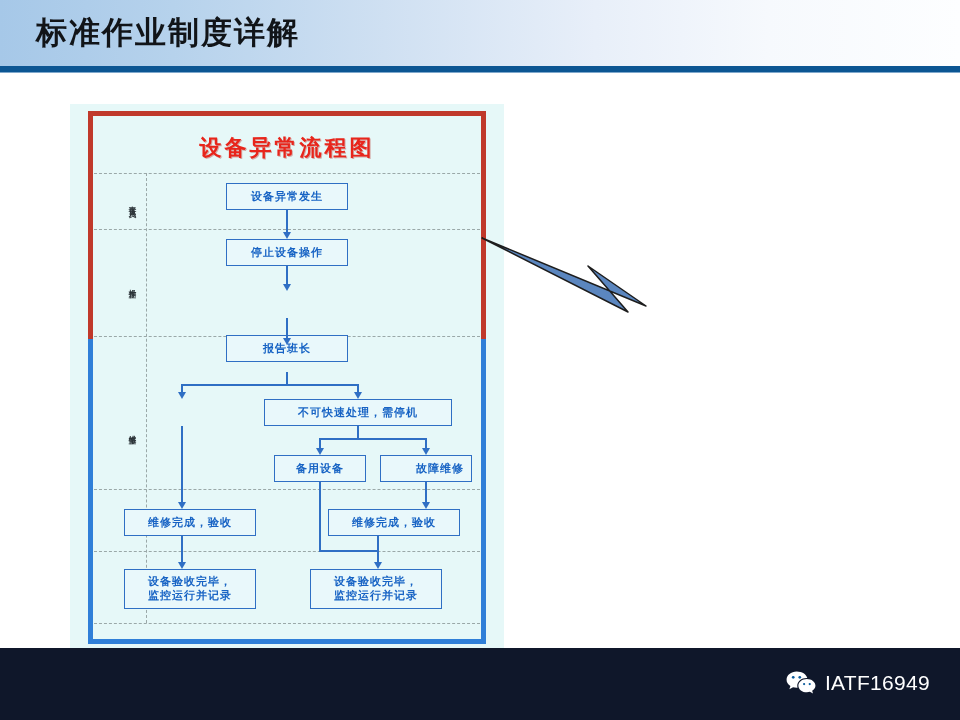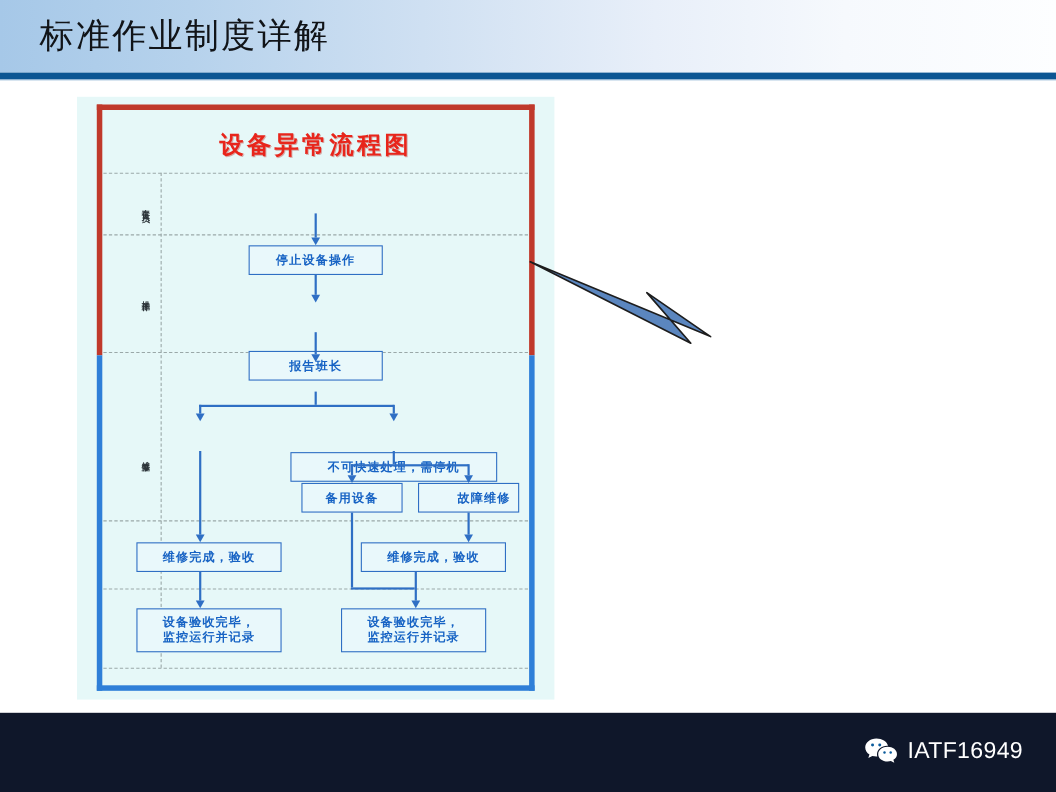--- a/index.html
+++ b/index.html
@@ -35,21 +35,21 @@
         #f6f9fd 80%,
         #fdfeff 100%);
   }
 
   #header-title {
     position: absolute;
     left: 36px;
     top: 12px;
     font-family: "DejaVu Serif", "Liberation Serif", serif;
     font-size: 31px;
-    font-weight: normal;
+    font-weight: bold;
     letter-spacing: 2px;
     color: #111418;
     white-space: nowrap;
   }
 
   #header-rule {
     position: absolute;
     left: 0; top: 66px;
     width: 960px;
     height: 6px;
@@ -61,21 +61,21 @@
     left: 0; top: 72px;
     width: 960px;
     height: 1px;
     background: #7fa8cc;
   }
 
   
   #chart-frame {
     position: absolute;
     left: 70px;
-    top: 88px;
+    top: 104px;
     width: 434px;
     height: 548px;
     background: #e6f8f8;
   }
 
   
   #chart-panel {
     position: absolute;
     left: 18px;
     top: 7px;
@@ -253,28 +253,29 @@
       <div class="lane-hline" style="top:512px;"></div>
 
       <div class="lane-vline" style="top:62px; height:450px;"></div>
 
       <div class="lane-label" style="top:68px;  height:48px;">责任人员</div>
       <div class="lane-label" style="top:128px; height:92px;">操作工</div>
       <div class="lane-label" style="top:270px; height:100px;">维修工</div>
       <div class="lane-label" style="top:388px; height:46px;">操作工</div>
       <div class="lane-label" style="top:452px; height:52px;">保全工</div>
 
+      <div class="node" style="left:138px; top:72px;  width:122px; height:27px;">设备异常发生</div>
 
       <div class="node" style="left:138px; top:128px; width:122px; height:27px;">停止设备操作</div>
 
       <div class="node" style="left:138px; top:180px; width:122px; height:27px;margin-top:44px;">报告班长</div>
 
 
 
-      <div class="node" style="left:176px; top:288px; width:188px; height:27px;margin-top:28px;">不可快速处理，需停机</div>
+      <div class="node" style="left:176px; top:288px; width:188px; height:27px;">不可快速处理，需停机</div>
 
       <div class="node" style="left:186px; top:344px; width:92px; height:27px;">备用设备</div>
 
       <div class="node" style="left:292px; top:344px; width:92px; height:27px;padding-left:28px;">故障维修</div>
 
       <div class="node" style="left:36px;  top:398px; width:132px; height:27px;">维修完成，验收</div>
 
       <div class="node" style="left:240px; top:398px; width:132px; height:27px;">维修完成，验收</div>
 
       <div class="node" style="left:36px;  top:458px; width:132px; height:40px;">设备验收完毕，

